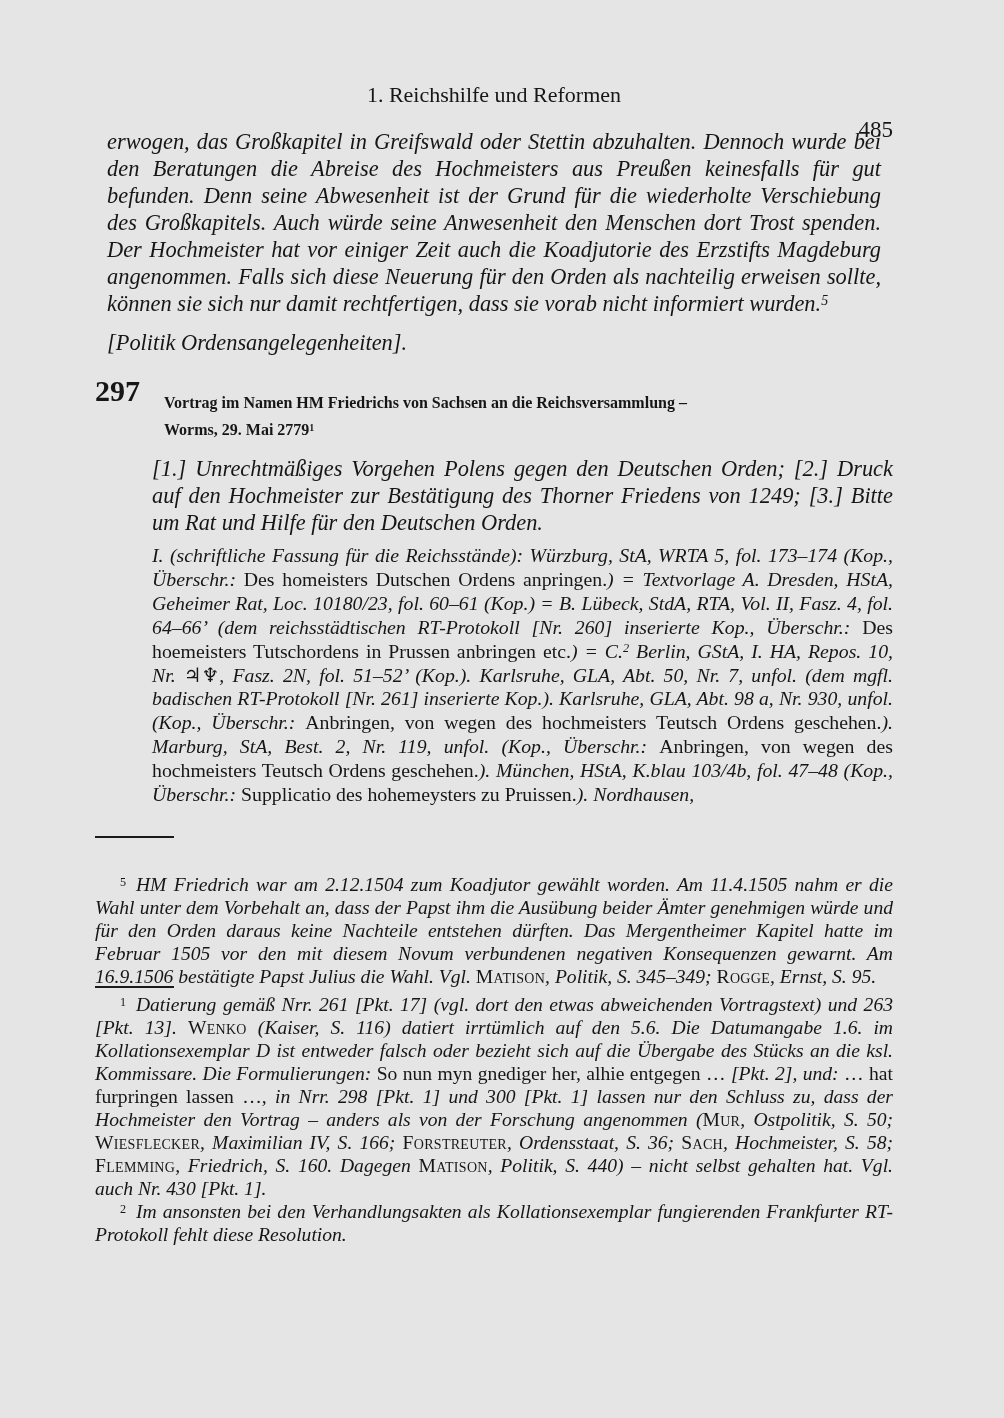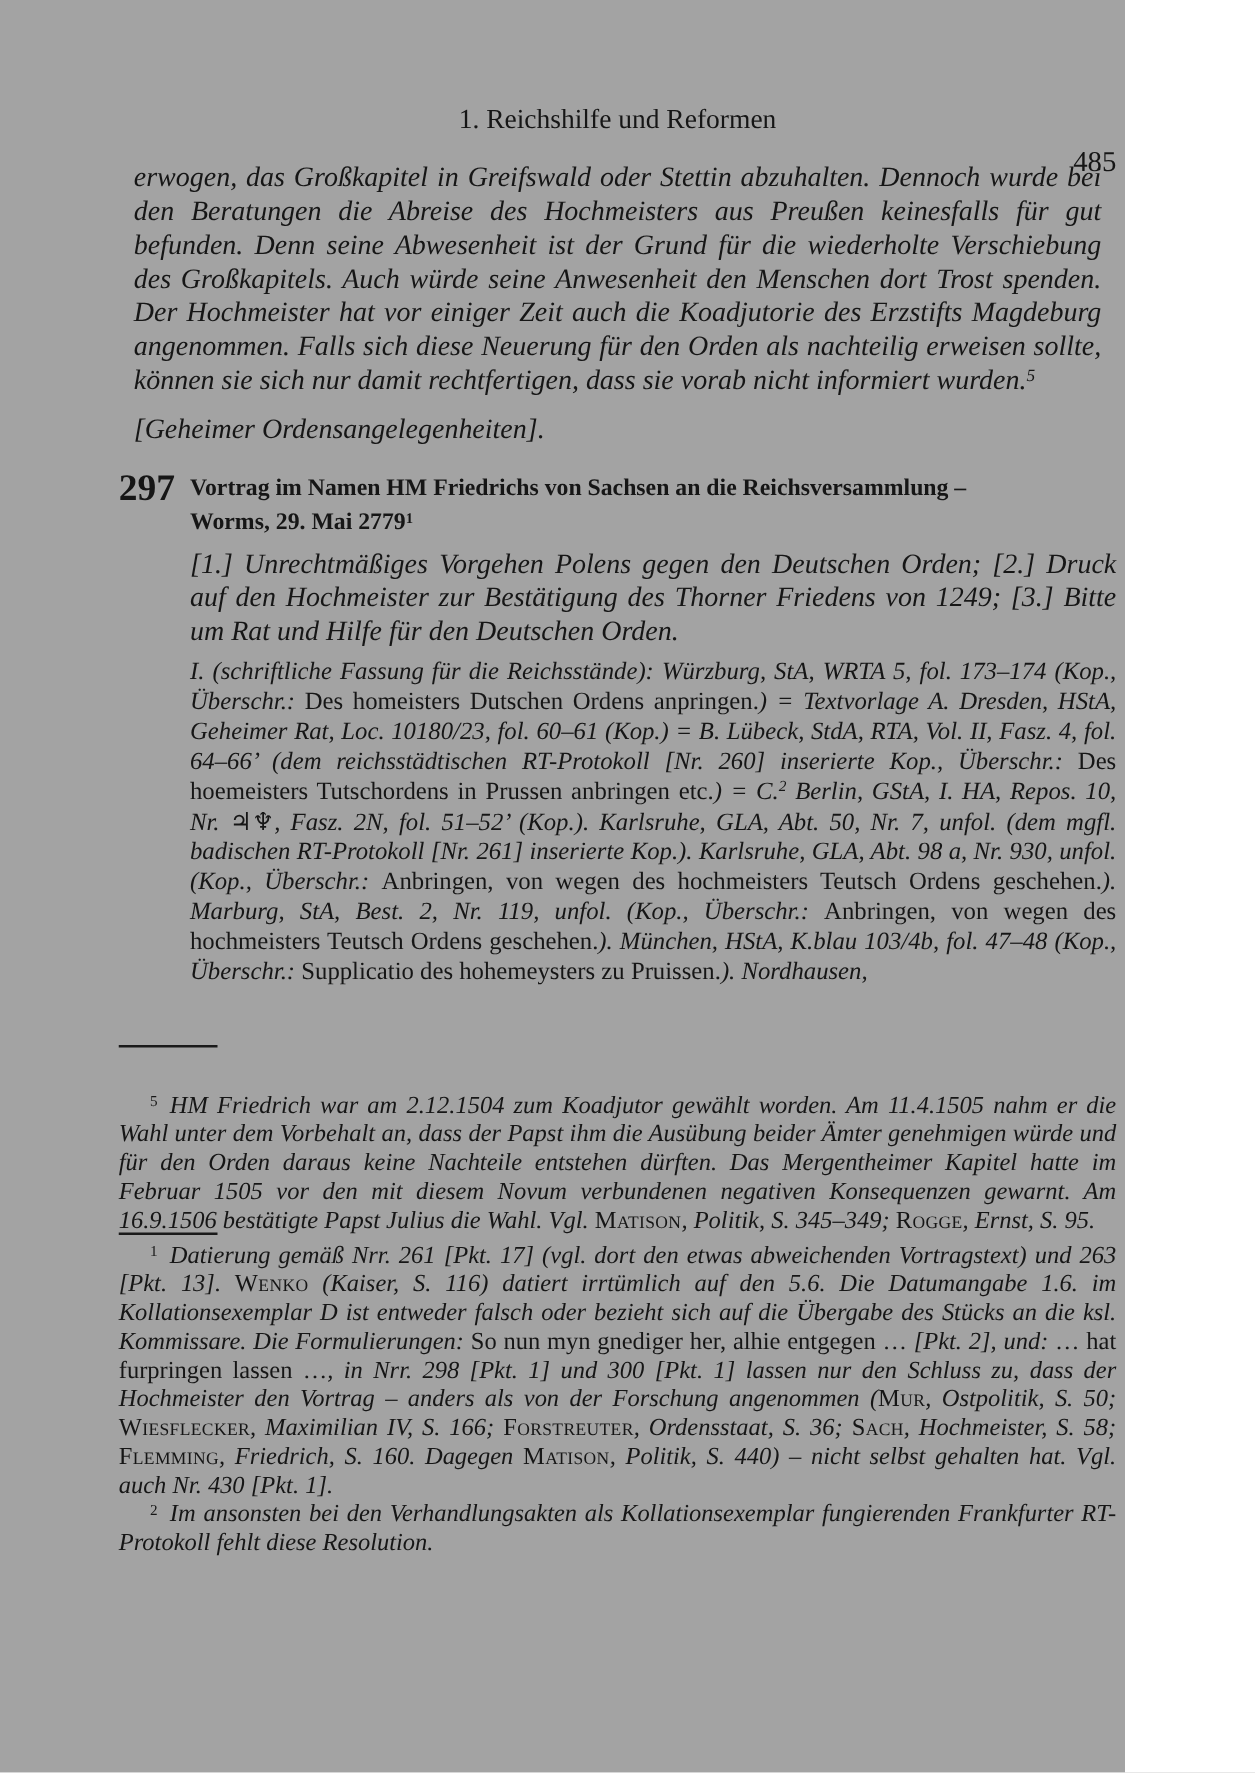--- a/index.html
+++ b/index.html
@@ -1,40 +1,40 @@
 <!DOCTYPE html>
 <html lang="de"><head>
 <meta charset="utf-8">
 <style>
   html, body { margin: 0; padding: 0; background: #ffffff; }
   .page {
     position: relative;
-    width: 900px;
+    width: 1004px;
     height: 1418px;
-    background: #a3a3a3;
+    background: #e5e5e5;
     color: #161616;
     font-family: "Liberation Serif", "DejaVu Serif", serif;
     overflow: hidden;
   }
   .block { position: absolute; left: 95px; width: 798px; }
 
   
   .running-header { top: 82px; height: 28px; font-size: 22px; }
   .rh-title { position: absolute; left: 0; right: 0; text-align: center; font-style: normal; }
   .rh-page { position: absolute; right: 0; top: -2px; font-size: 23px; margin-top: 37px; }
 
   
   .intro { top: 116px; font-size: 22.4px; line-height: 27px; text-align: justify; }
   .intro p { margin: 12px; }
 
   
   .entry { top: 377px; display: flex; }
   .entry-number { flex: 0 0 57px; width: 57px; font-weight: 700; font-size: 30px; line-height: 27px; }
   .entry-content { flex: 1; min-width: 0; }
-  .entry-heading { margin: 0; font-weight: 700; font-size: 19px; line-height: 27px; }
+  .entry-heading { margin: 12px; font-weight: 700; font-size: 16px; line-height: 27px; }
   .entry-summary { margin: 6px 0 0 0; font-size: 22.4px; line-height: 27px; text-align: justify; }
   .entry-sources { margin: 8px 0 0 0; font-size: 19.8px; line-height: 23.9px; text-align: justify; }
 
   
   .fn-rule { position: absolute; left: 95px; width: 79px; border: 0; border-top: 2px solid #1a1a1a; margin: 0; }
   .fn-rule-1 { top: 836px; }
   .fn-rule-2 { top: 986px; }
   .footnotes-1 { top: 873px; }
   .footnotes-2 { top: 993px; }
   .footnote { margin: 0; font-size: 19.6px; line-height: 23px; text-align: justify; text-indent: 25px; }
@@ -56,21 +56,21 @@
 
 <div class="page">
 
   <div class="block running-header">
     <div class="rh-title">1. Reichshilfe und Reformen</div>
     <div class="rh-page">485</div>
   </div>
 
   <div class="block intro">
     <p><span class="run-i">erwogen, das Großkapitel in Greifswald oder Stettin abzuhalten. Dennoch wurde bei den Beratungen die Abreise des Hochmeisters aus Preußen keinesfalls für gut befunden. Denn seine Abwesenheit ist der Grund für die wiederholte Verschiebung des Großkapitels. Auch würde seine Anwesenheit den Menschen dort Trost spenden. Der Hochmeister hat vor einiger Zeit auch die Koadjutorie des Erzstifts Magdeburg angenommen. Falls sich diese Neuerung für den Orden als nachteilig erweisen sollte, können sie sich nur damit rechtfertigen, dass sie vorab nicht informiert wurden.</span><span class="run-isup">5</span></p>
-    <p><span class="run-i">[Geheimer Ordensangelegenheiten].</span></p>
+    <p><span class="run-i">[Politik Ordensangelegenheiten].</span></p>
   </div>
 
   <div class="block entry">
     <div class="entry-number">297</div>
     <div class="entry-content">
       <p class="entry-heading"><span class="run-b">Vortrag im Namen HM Friedrichs von Sachsen an die Reichsversammlung –</span><br><span class="run-b">Worms, 29. Mai 2779</span><span class="run-bsup">1</span></p>
       <p class="entry-summary"><span class="run-i">[1.] Unrechtmäßiges Vorgehen Polens gegen den Deutschen Orden; [2.] Druck auf den Hochmeister zur Bestätigung des Thorner Friedens von 1249; [3.] Bitte um Rat und Hilfe für den Deutschen Orden.</span></p>
       <p class="entry-sources"><span class="run-i">I. (schriftliche Fassung für die Reichsstände): Würzburg, StA, WRTA 5, fol. 173–174 (Kop., Überschr.: </span><span class="run-r">Des homeisters Dutschen Ordens anpringen.</span><span class="run-i">) = Textvorlage A. Dresden, HStA, Geheimer Rat, Loc. 10180/23, fol. 60–61 (Kop.) = B. Lübeck, StdA, RTA, Vol. II, Fasz. 4, fol. 64–66’ (dem reichsstädtischen RT-Protokoll [Nr. 260] inserierte Kop., Überschr.: </span><span class="run-r">Des hoemeisters Tutschordens in Prussen anbringen etc.</span><span class="run-i">) = C.</span><span class="run-isup">2</span><span class="run-i"> Berlin, GStA, I. HA, Repos. 10, Nr. </span><span class="run-sym">♃♆</span><span class="run-i">, Fasz. 2N, fol. 51–52’ (Kop.). Karlsruhe, GLA, Abt. 50, Nr. 7, unfol. (dem mgfl. badischen RT-Protokoll [Nr. 261] inserierte Kop.). Karlsruhe, GLA, Abt. 98 a, Nr. 930, unfol. (Kop., Überschr.: </span><span class="run-r">Anbringen, von wegen des hochmeisters Teutsch Ordens geschehen.</span><span class="run-i">). Marburg, StA, Best. 2, Nr. 119, unfol. (Kop., Überschr.: </span><span class="run-r">Anbringen, von wegen des hochmeisters Teutsch Ordens geschehen.</span><span class="run-i">). München, HStA, K.blau 103/4b, fol. 47–48 (Kop., Überschr.: </span><span class="run-r">Supplicatio des hohemeysters zu Pruissen.</span><span class="run-i">). Nordhausen,</span></p>
     </div>
   </div>

